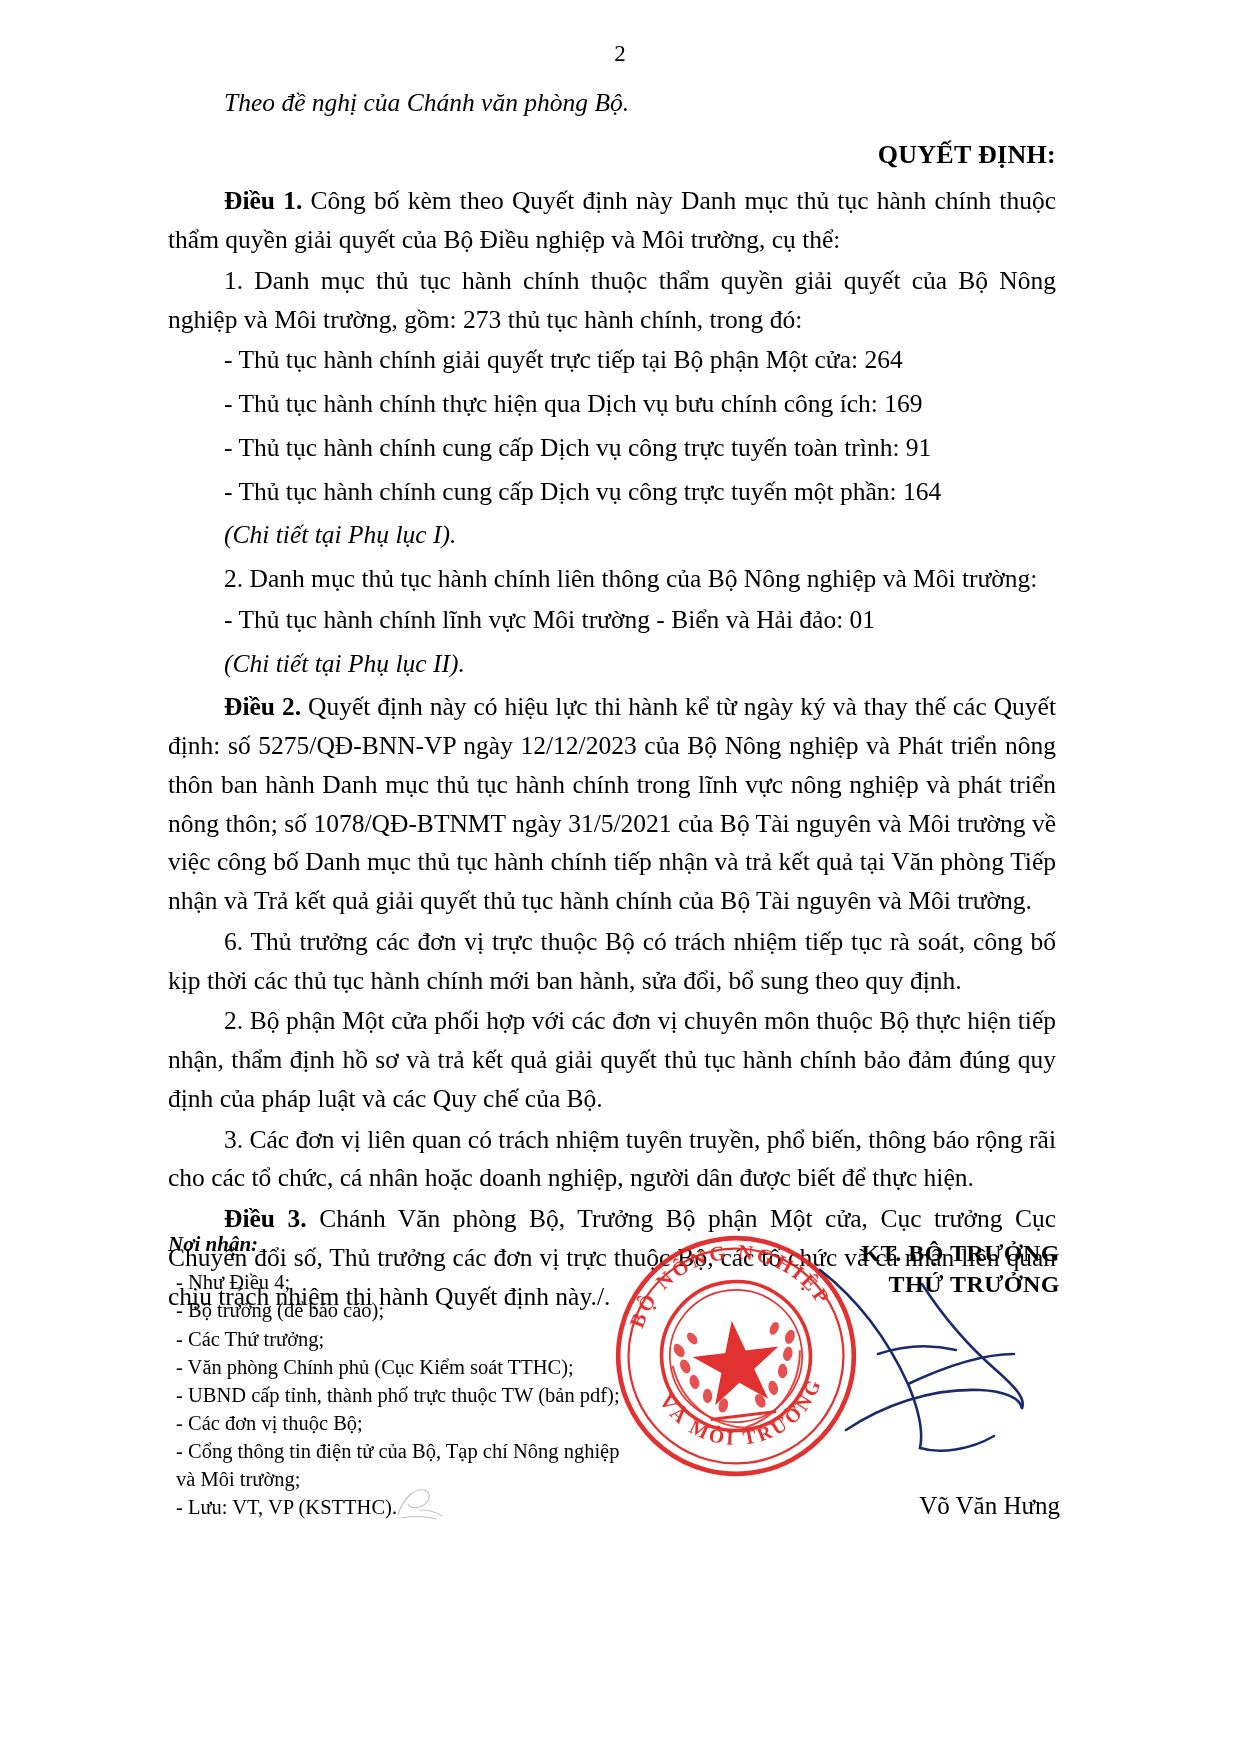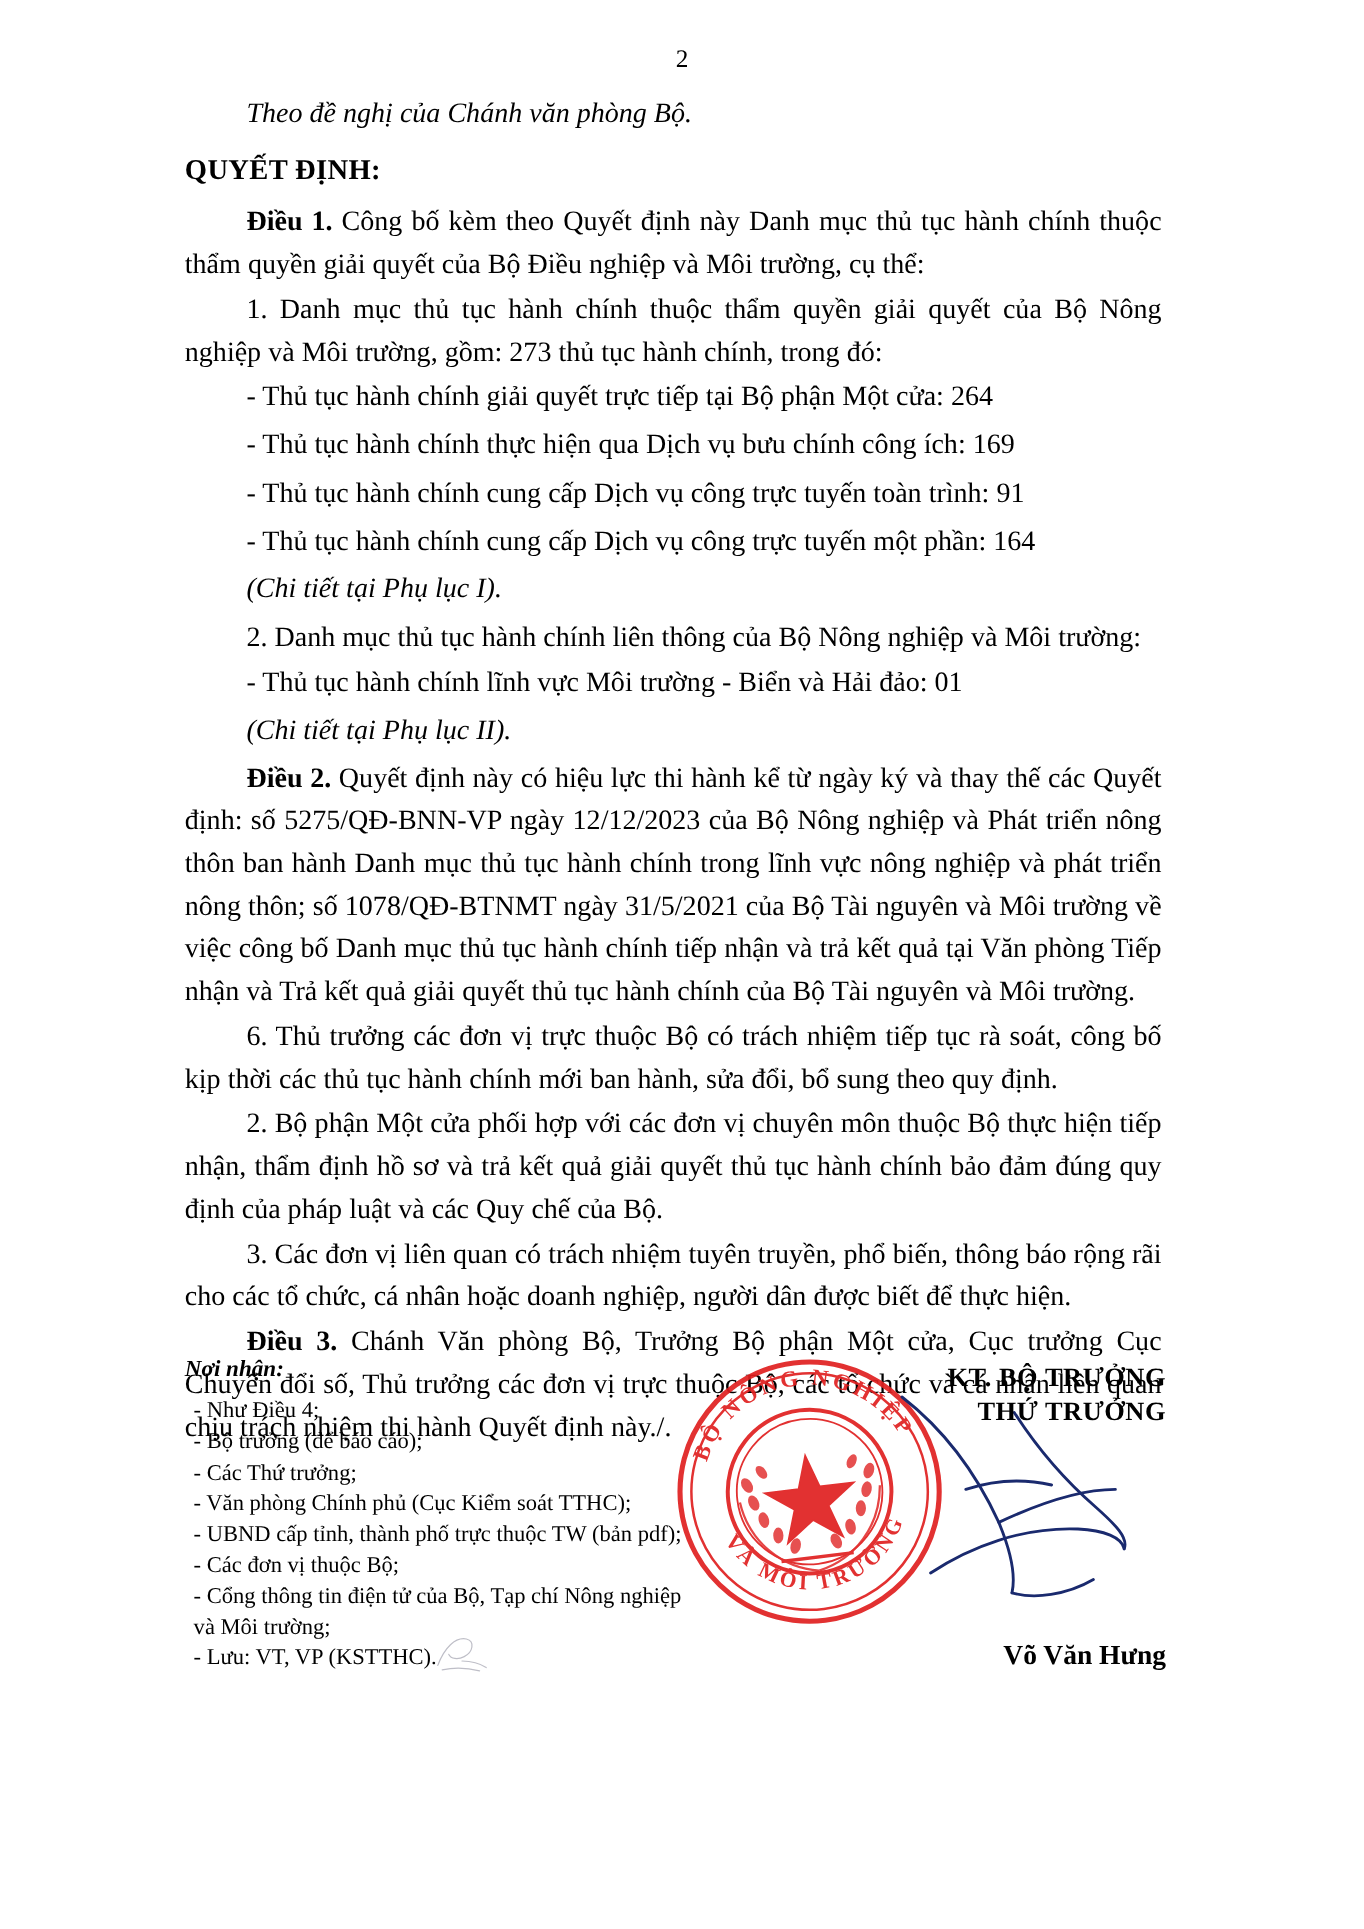--- a/index.html
+++ b/index.html
@@ -43,21 +43,21 @@
     font-size: 25.5px;
     line-height: 1.52;
     text-align: justify;
     text-justify: inter-word;
   }
 
   .indent { text-indent: 56px; }
   .bold { font-weight: bold; }
 
   .heading-decision {
-    text-align: left;
+    text-align: right;
     font-weight: bold;
     font-size: 26px;
     letter-spacing: 0.3px;
     margin-top: 12px;
     margin-bottom: 8px;
   }
 
   .para { margin-bottom: 2px; }
 
   .sub-item {
@@ -122,21 +122,21 @@
   }
   .sig-title {
     font-weight: bold;
     font-size: 24px;
     line-height: 1.3;
     letter-spacing: 0.5px;
     position: relative;
     z-index: 4;
   }
   .sig-name {
-    font-weight: bold;
+    font-weight: normal;
     font-size: 25px;
     margin-top: 192px;
     position: relative;
     z-index: 4;
   }
 
   
   .seal {
     position: absolute;
     left: 612px;

